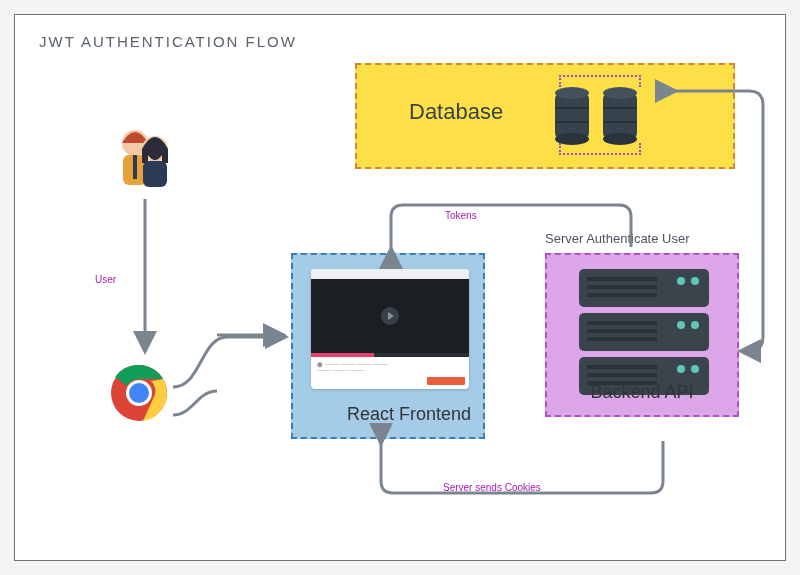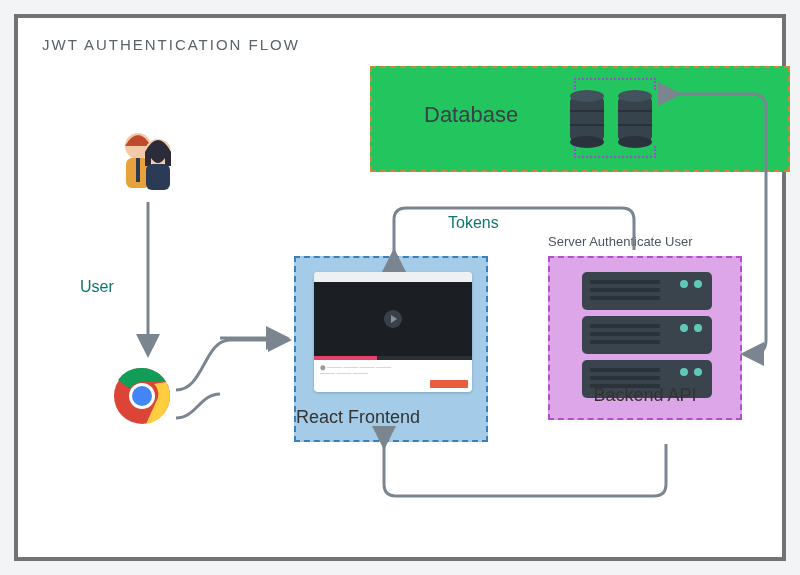--- a/index.html
+++ b/index.html
@@ -1,51 +1,51 @@
 <!DOCTYPE html>
 <html><head>
 <meta charset="utf-8">
 <style>
   html,body{margin:0;padding:0;width:800px;height:575px;background:#f2f4f6;font-family:"Segoe UI",Arial,sans-serif;color:#4d5560}
-  .frame{position:absolute;left:14px;top:14px;width:772px;height:547px;background:#fff;border:4px solid #737373;box-sizing:border-box}
+  .frame{position:absolute;left:14px;top:14px;width:772px;height:547px;background:#fff;border:1px solid #737373;box-sizing:border-box}
   .title{position:absolute;left:24px;top:18px;font-size:15px;letter-spacing:2px;color:#5a626d}
   .box{position:absolute;border:2px dashed;box-sizing:border-box}
-  .box-db{left:352px;top:48px;width:420px;height:106px;background:#22c55e;border-color:#c88a3a}
+  .box-db{left:340px;top:48px;width:380px;height:106px;background:#fde047;border-color:#c88a3a}
   .box-db .label{position:absolute;left:52px;top:34px;font-size:22px;color:#3a3f48}
   .dbicons{position:absolute;left:190px;top:18px;width:120px;height:70px}
   .cyl{position:absolute;width:34px;height:46px;background:#36424c;border-radius:6px}
   .cyl:before,.cyl:after{content:"";position:absolute;left:0;width:34px;height:12px;background:#2a333b;border-radius:50%}
   .cyl:before{top:-6px;background:#44525e}
   .cyl:after{bottom:-6px}
   .cyl .stripe{position:absolute;left:0;width:34px;height:2px;background:#28313a}
   .cyl .s1{top:14px}.cyl .s2{top:28px}
   .dbarrow{position:absolute;border:2px dotted #9b4dca}
   .box-fe{left:276px;top:238px;width:194px;height:186px;background:#a4cce8;border-color:#3a7fb5}
-  .box-fe .label{position:absolute;left:0;right:4px;bottom:12px;text-align:left;font-size:18px;color:#333}
+  .box-fe .label{position:absolute;left:0;right:12px;bottom:12px;text-align:right;font-size:18px;color:#333}
   .browser{position:absolute;left:18px;top:14px;width:158px;height:120px;background:#fff;border-radius:4px;box-shadow:0 1px 3px rgba(0,0,0,.2);overflow:hidden}
   .browser .topbar{height:10px;background:#eef0f2}
   .browser .video{height:74px;background:#1b1f24;position:relative}
   .browser .play{position:absolute;left:50%;top:50%;width:18px;height:18px;margin:-9px 0 0 -9px;border-radius:50%;background:#3a4049}
   .browser .play:after{content:"";position:absolute;left:7px;top:5px;border-left:6px solid #8a9099;border-top:4px solid transparent;border-bottom:4px solid transparent}
   .browser .progress{height:4px;background:#2a2f36;position:relative}
   .browser .progress:before{content:"";position:absolute;left:0;top:0;height:4px;width:40%;background:#e6426d}
   .browser .content{padding:4px 6px;font-size:5px;color:#999}
   .browser .cta{position:absolute;right:4px;bottom:4px;width:38px;height:8px;background:#e85d3d;border-radius:1px}
   .box-be{left:530px;top:238px;width:194px;height:164px;background:#dca6e8;border-color:#b24fc9}
   .box-be .label{position:absolute;left:0;right:0;bottom:12px;text-align:center;font-size:18px;color:#333}
   .servers{position:absolute;left:32px;top:14px;width:130px;height:130px}
   .rack{position:absolute;left:0;width:130px;height:38px;background:#3a444d;border-radius:5px}
   .rack:before{content:"";position:absolute;left:8px;top:8px;width:70px;height:4px;background:#2a323a;box-shadow:0 8px 0 #2a323a,0 16px 0 #2a323a}
   .led{position:absolute;top:8px;width:8px;height:8px;border-radius:50%;background:#5fc9b8}
   .led.l1{right:24px}.led.l2{right:10px}
   .srv-title{position:absolute;left:530px;top:216px;font-size:13px;color:#4d5560}
   .people{position:absolute;left:92px;top:104px;width:78px;height:78px}
   .chrome{position:absolute;left:94px;top:348px;width:60px;height:60px}
   svg.arrow{position:absolute;overflow:visible}
-  .lbl{position:absolute;font-size:16px;color:#0f766e;text-align:left;line-height:1.35}
+  .lbl{position:absolute;font-size:10px;color:#a21caf;text-align:left;line-height:1.35}
 </style>
 </head>
 <body>
 
 <div class="frame">
   <div class="title">JWT AUTHENTICATION FLOW</div>
 
   <div class="box box-db">
     <div class="label">Database</div>
     <div class="dbicons">
@@ -117,38 +117,39 @@
   </div>
 
   <svg class="arrow" style="left:122px;top:184px" width="20" height="160">
     <defs>
         <marker id="ah" markerWidth="8" markerHeight="8" refX="6" refY="4" orient="auto">
           <path d="M0 0 L8 4 L0 8 z" fill="#7b8590"></path>
         </marker>
       </defs>
     <line x1="8" y1="0" x2="8" y2="150" stroke="#7b8590" stroke-width="3" marker-end="url(#ah)"></line>
   </svg>
-  <div class="lbl" style="left:62px;top:258px">User</div>
+  <div class="lbl" style="left:80px;top:258px">User</div>
 
   <svg class="arrow" style="left:154px;top:360px" width="130" height="40">
     <path d="M4 20 Q 28 20 40 4 Q 48 -4 48 -4" fill="none"></path>
     <path d="M4 18 C 24 18 28 -6 48 -6" fill="none" stroke="#7b8590" stroke-width="3" transform="translate(0,22)"></path>
     <line x1="48" y1="16" x2="112" y2="16" stroke="#7b8590" stroke-width="3" marker-end="url(#ah)" transform="translate(0,-56)"></line>
   </svg>
 
   <svg class="arrow" style="left:156px;top:312px" width="124" height="72">
     <path d="M2 60 C 30 60 30 10 56 10 L112 10" fill="none" stroke="#7b8590" stroke-width="3" marker-end="url(#ah)"></path>
   </svg>
 
   <svg class="arrow" style="left:374px;top:184px" width="260" height="60">
     <path d="M2 52 L2 18 Q2 6 14 6 L230 6 Q242 6 242 18 L242 48" fill="none" stroke="#7b8590" stroke-width="3" marker-start="url(#ah)"></path>
   </svg>
   <div class="lbl" style="left:430px;top:194px">Tokens</div>
 
   <svg class="arrow" style="left:320px;top:424px" width="360" height="70">
     <path d="M46 2 L46 42 Q46 54 58 54 L316 54 Q328 54 328 42 L328 2" fill="none" stroke="#7b8590" stroke-width="3" marker-start="url(#ah)"></path>
   </svg>
+  <div class="lbl" style="left:428px;top:466px">Server sends Cookies</div>
 
   <svg class="arrow" style="left:656px;top:74px" width="110" height="270">
     <path d="M2 2 L78 2 Q92 2 92 16 L92 248 Q92 262 78 262 L72 262" fill="none" stroke="#7b8590" stroke-width="3" marker-start="url(#ah)" marker-end="url(#ah)"></path>
   </svg>
 
 </div>
 
 </body></html>

